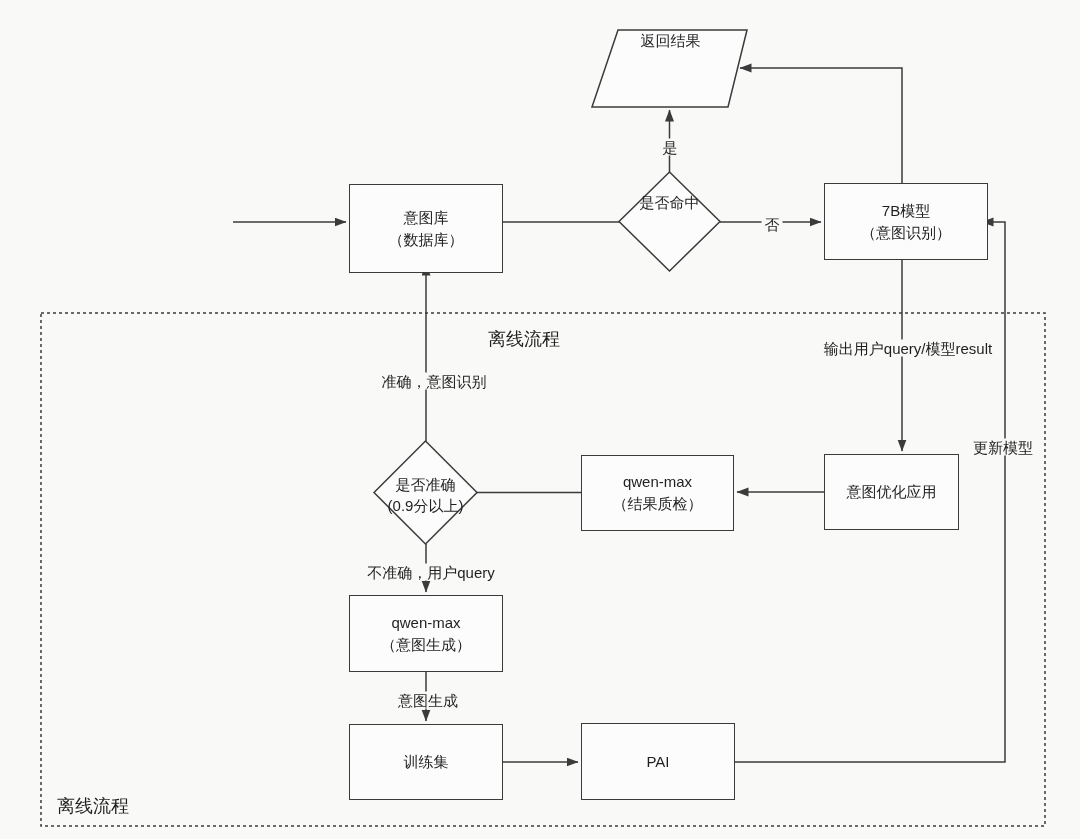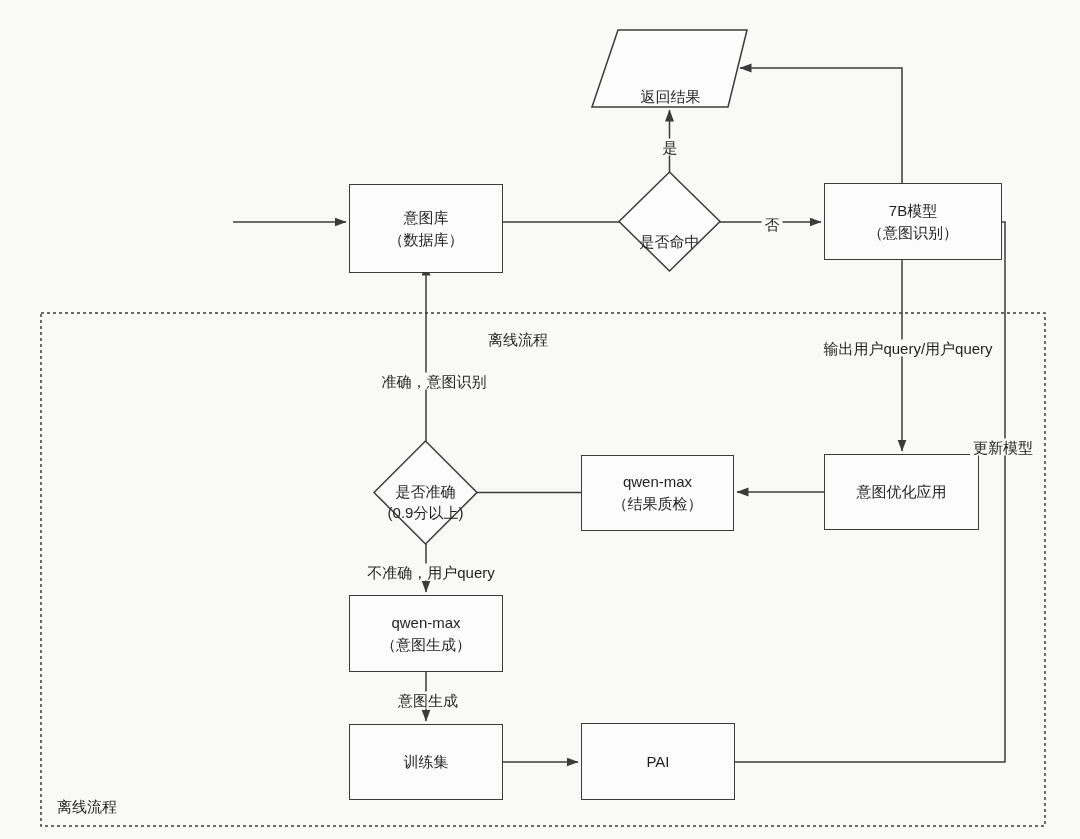--- a/index.html
+++ b/index.html
@@ -18,36 +18,36 @@
     background:#fcfcfc;
     display:flex;flex-direction:column;
     align-items:center;justify-content:center;
     font-size:15px;line-height:22px;
     text-align:center;
     box-sizing:border-box;
   }
   .shape-label{
     position:absolute;
     display:flex;flex-direction:column;
-    align-items:center;justify-content:flex-end;
+    align-items:center;justify-content:flex-start;
     font-size:15px;line-height:21px;
     text-align:center;
     pointer-events:none;
   }
   .edge-label{
     position:absolute;
     transform:translate(-50%,-50%);
     background:#f9f9f8;
     padding:0 3px;
     font-size:15px;line-height:17px;
     white-space:nowrap;
   }
   .region-label{
     position:absolute;
-    font-size:15px;line-height:17px;
+    font-size:18px;line-height:17px;
     white-space:nowrap;
   }
 </style>
 </head>
 <body>
 
 <div class="canvas">
 
   <svg width="1080" height="839" viewBox="0 0 1080 839">
     <defs>
@@ -77,31 +77,31 @@
 
     <polygon points="618,30 747,30 728,107 592,107" fill="#fcfcfc" stroke="#3b3b3b" stroke-width="1.5"></polygon>
   </svg>
 
 
   <div class="node" style="left:349px;top:184px;width:154px;height:89px">
     <span>意图库</span>
     <span>（数据库）</span>
   </div>
 
-  <div class="node" style="left:824px;top:183px;width:178px;height:77px">
+  <div class="node" style="left:824px;top:183px;width:164px;height:77px">
     <span>7B模型</span>
     <span>（意图识别）</span>
   </div>
 
   <div class="node" style="left:581px;top:455px;width:153px;height:76px">
     <span>qwen-max</span>
     <span>（结果质检）</span>
   </div>
 
-  <div class="node" style="left:824px;top:454px;width:155px;height:76px">
+  <div class="node" style="left:824px;top:454px;width:135px;height:76px">
     <span>意图优化应用</span>
   </div>
 
   <div class="node" style="left:349px;top:595px;width:154px;height:77px">
     <span>qwen-max</span>
     <span>（意图生成）</span>
   </div>
 
   <div class="node" style="left:581px;top:723px;width:154px;height:77px">
     <span>PAI</span>
@@ -112,28 +112,28 @@
   </div>
 
   <div class="shape-label" style="left:594px;top:30px;width:153px;height:77px">
     <span>返回结果</span>
   </div>
 
   <div class="shape-label" style="left:609px;top:192px;width:121px;height:60px">
     <span>是否命中</span>
   </div>
 
-  <div class="shape-label" style="left:365px;top:462px;width:121px;height:61px">
+  <div class="shape-label" style="left:365px;top:474px;width:121px;height:61px">
     <span>是否准确</span>
     <span>(0.9分以上)</span>
   </div>
 
   <div class="edge-label" style="left:670px;top:147px">是</div>
   <div class="edge-label" style="left:772px;top:224px">否</div>
-  <div class="edge-label" style="left:908px;top:348px">输出用户query/用户query</div>
+  <div class="edge-label" style="left:908px;top:348px">输出用户query/模型result</div>
   <div class="edge-label" style="left:1003px;top:447px">更新模型</div>
   <div class="edge-label" style="left:434px;top:381px">准确，意图识别</div>
   <div class="edge-label" style="left:431px;top:572px">不准确，用户query</div>
   <div class="edge-label" style="left:428px;top:700px">意图生成</div>
 
   <div class="region-label" style="left:488px;top:331px">离线流程</div>
   <div class="region-label" style="left:57px;top:798px">离线流程</div>
 
 </div>
 

